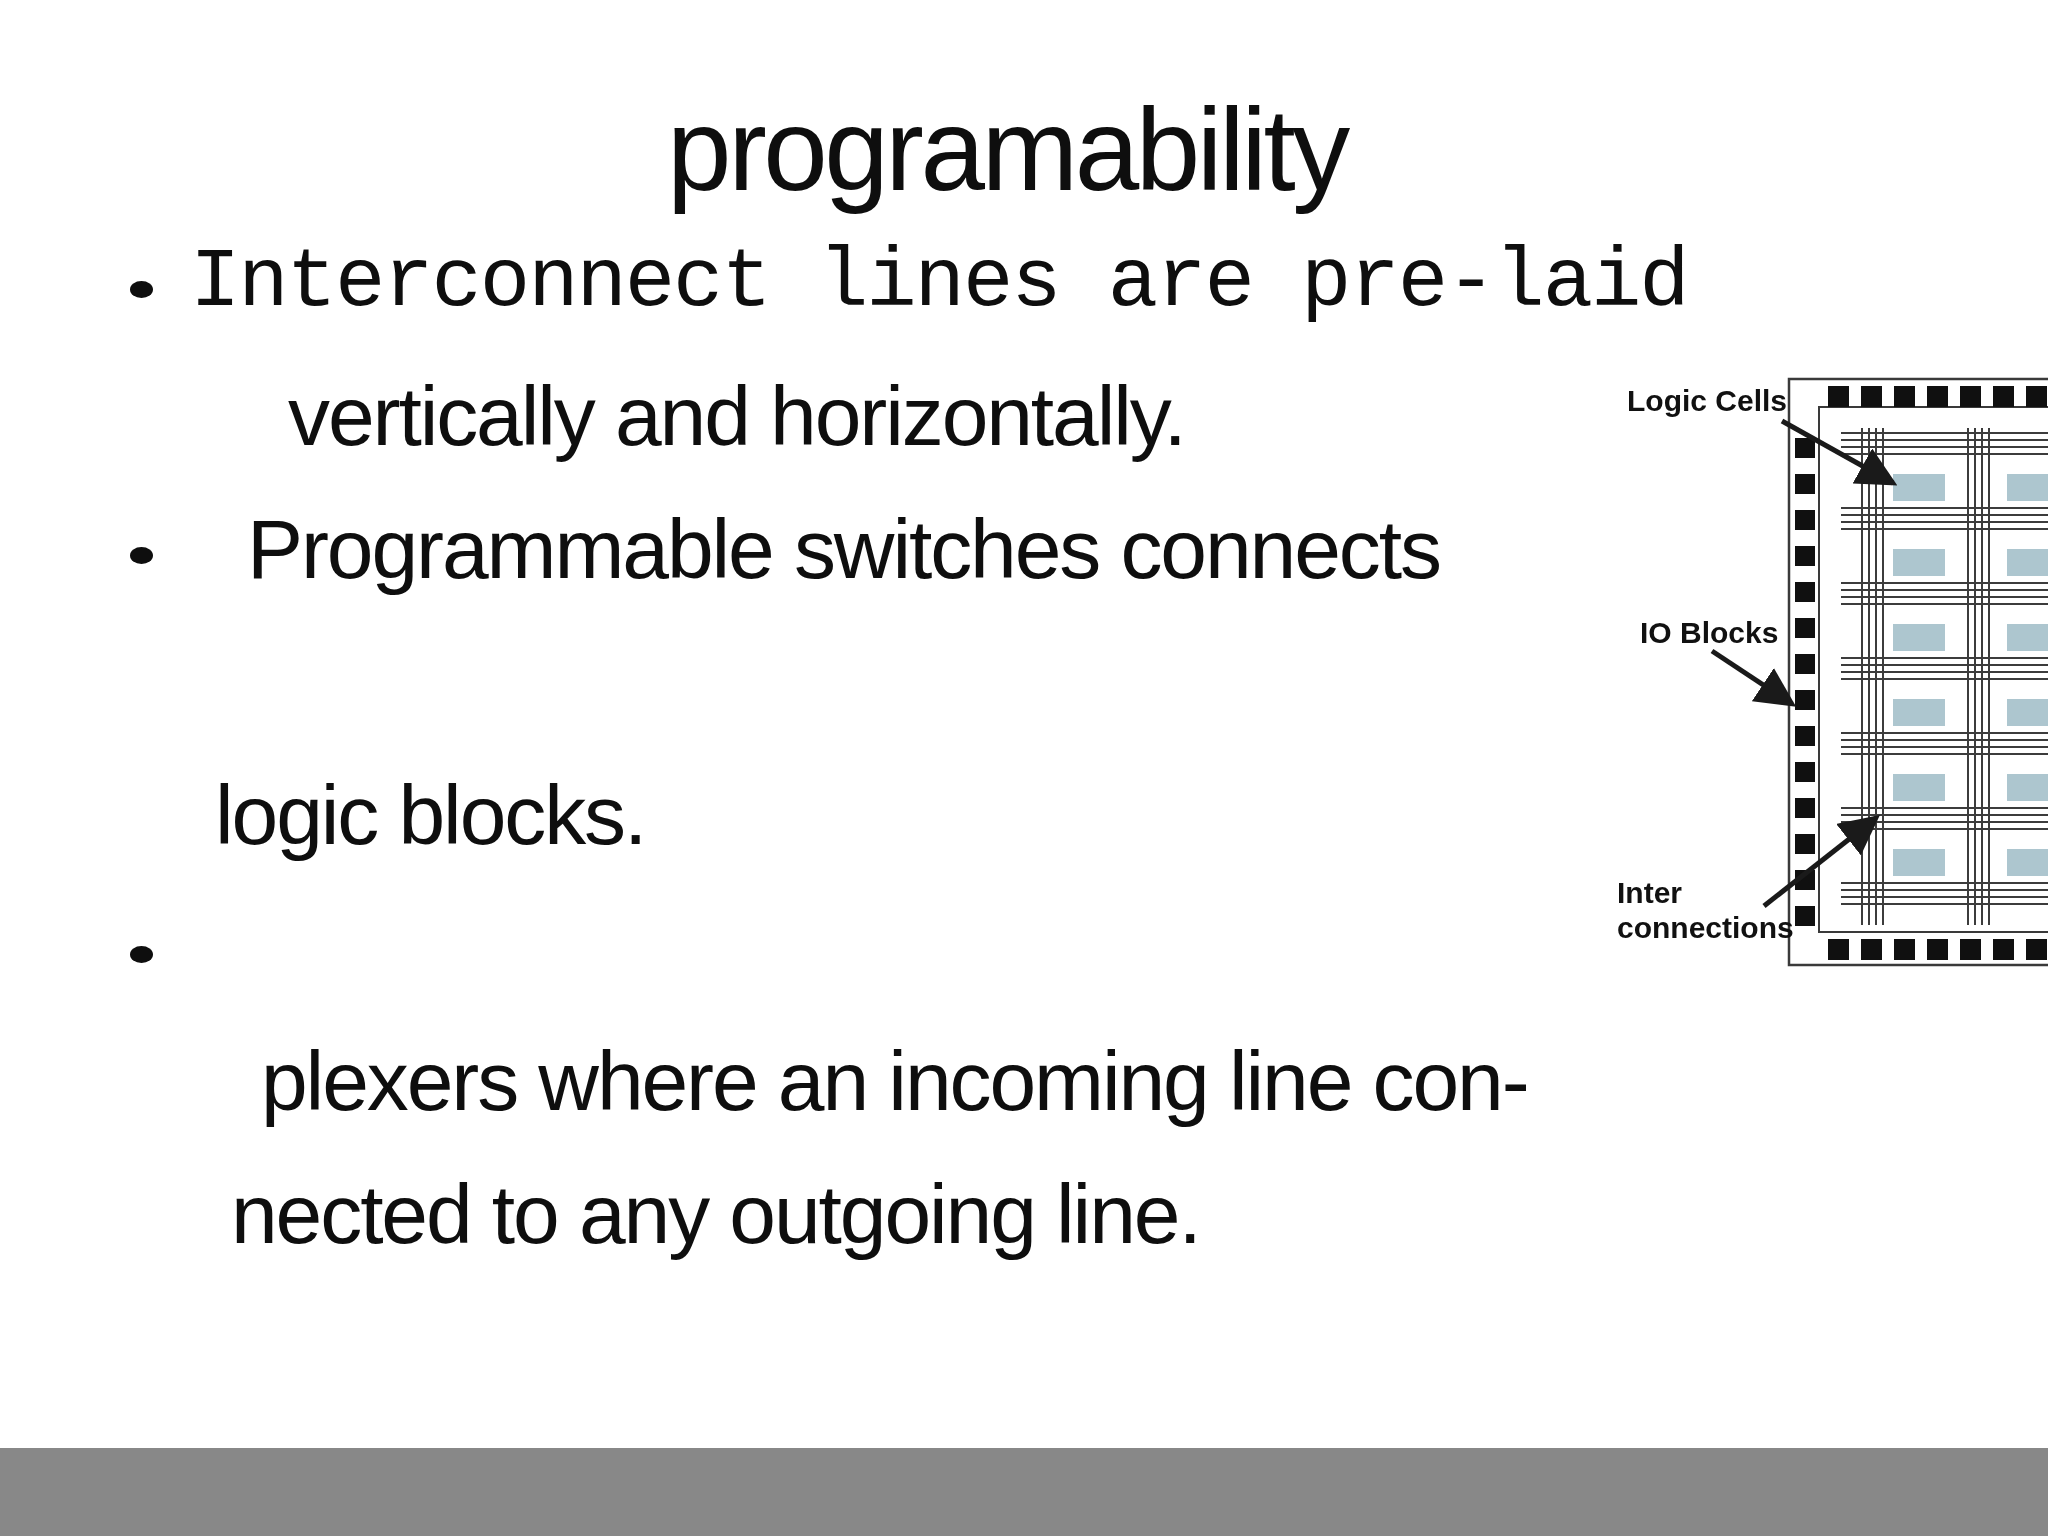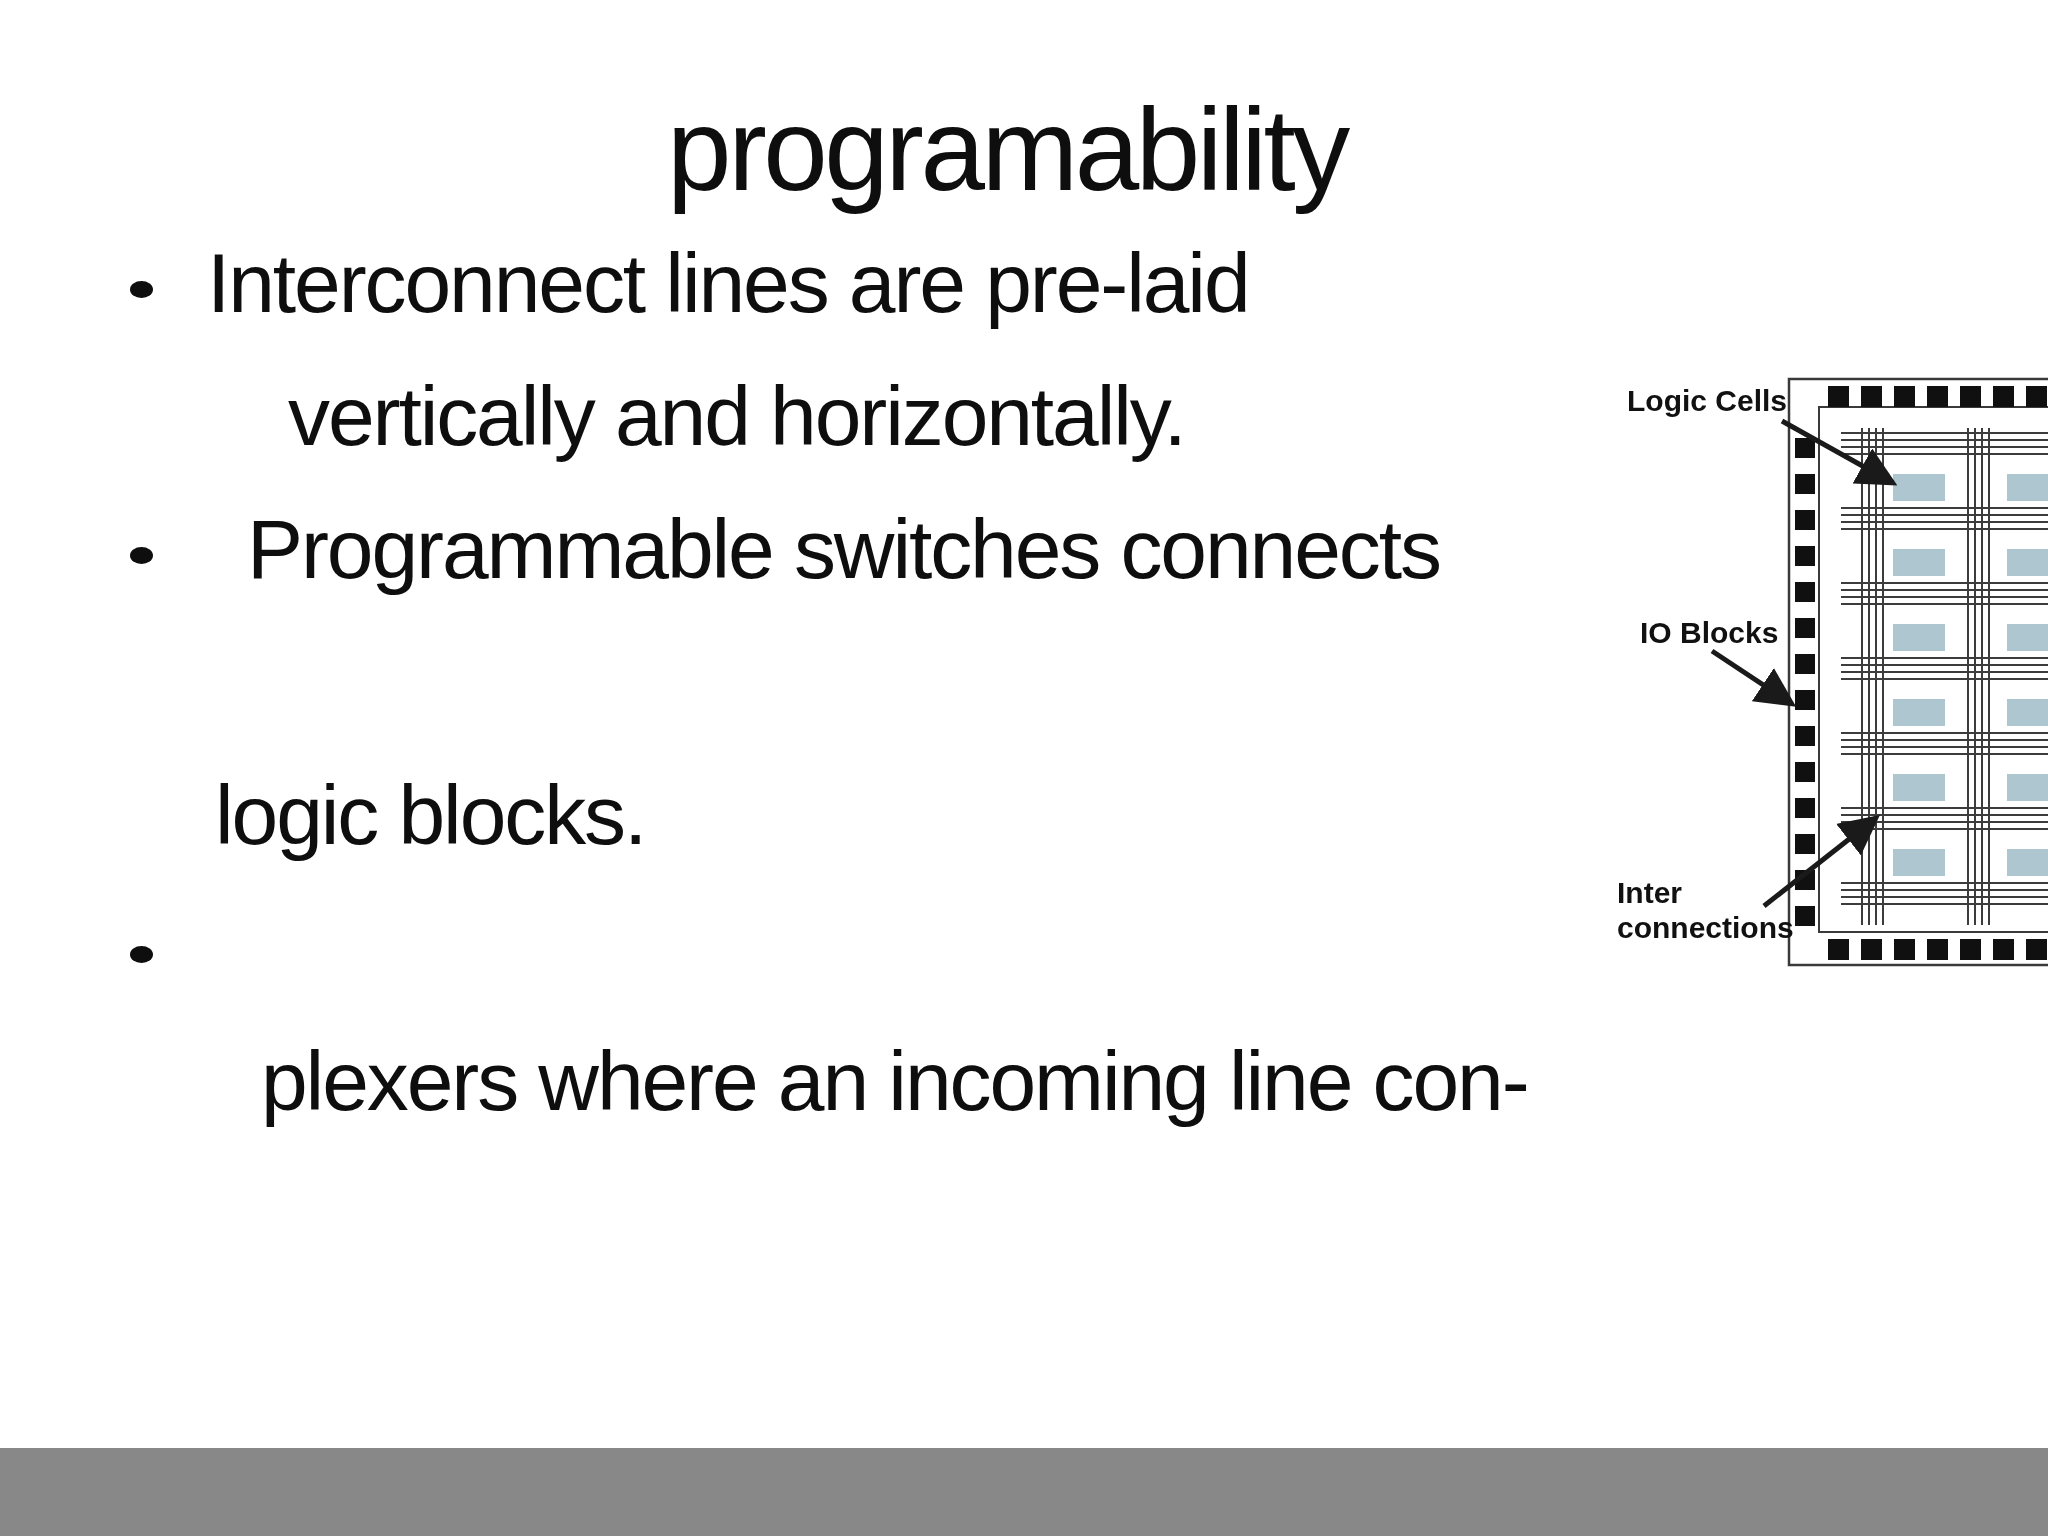--- a/index.html
+++ b/index.html
@@ -63,25 +63,26 @@
 <body>
 
 <div class="slide">
 
   <div class="page-title">programability</div>
 
   <div class="bullet-dot" style="left:130px;top:281px;"></div>
   <div class="bullet-dot" style="left:130px;top:547px;"></div>
   <div class="bullet-dot" style="left:130px;top:946px;"></div>
 
-  <div class="body-line" style="left:207px;top:241px;">Interconnect lines are pre-laid</div>
+  <div class="body-line" style="left:190px;top:241px;font-family:Liberation Mono, monospace;">Interconnect lines are pre-laid</div>
   <div class="body-line" style="left:288px;top:374px;text-align:right;">vertically and horizontally.</div>
   <div class="body-line" style="left:207px;top:507px;margin-left:40px;">Programmable switches connects</div>
   <div class="body-line" style="left:215px;top:773px;">logic blocks.</div>
   <div class="body-line" style="left:231px;top:1039px;margin-left:30px;">plexers where an incoming line con-</div>
+  <div class="body-line" style="left:231px;top:1172px;">nected to any outgoing line.</div>
 
   <div class="fpga-diagram">
     <svg width="448" height="660" viewBox="1600 340 448 660" xmlns="http://www.w3.org/2000/svg">
       <defs>
         <marker id="ah" markerWidth="8" markerHeight="8" refX="7" refY="4" orient="auto" markerUnits="strokeWidth">
           <path d="M0,0 L8,4 L0,8 z" fill="#1a1a1a"></path>
         </marker>
       </defs>
 
       <rect class="diag-border" x="1789" y="379" width="345" height="586"></rect>

